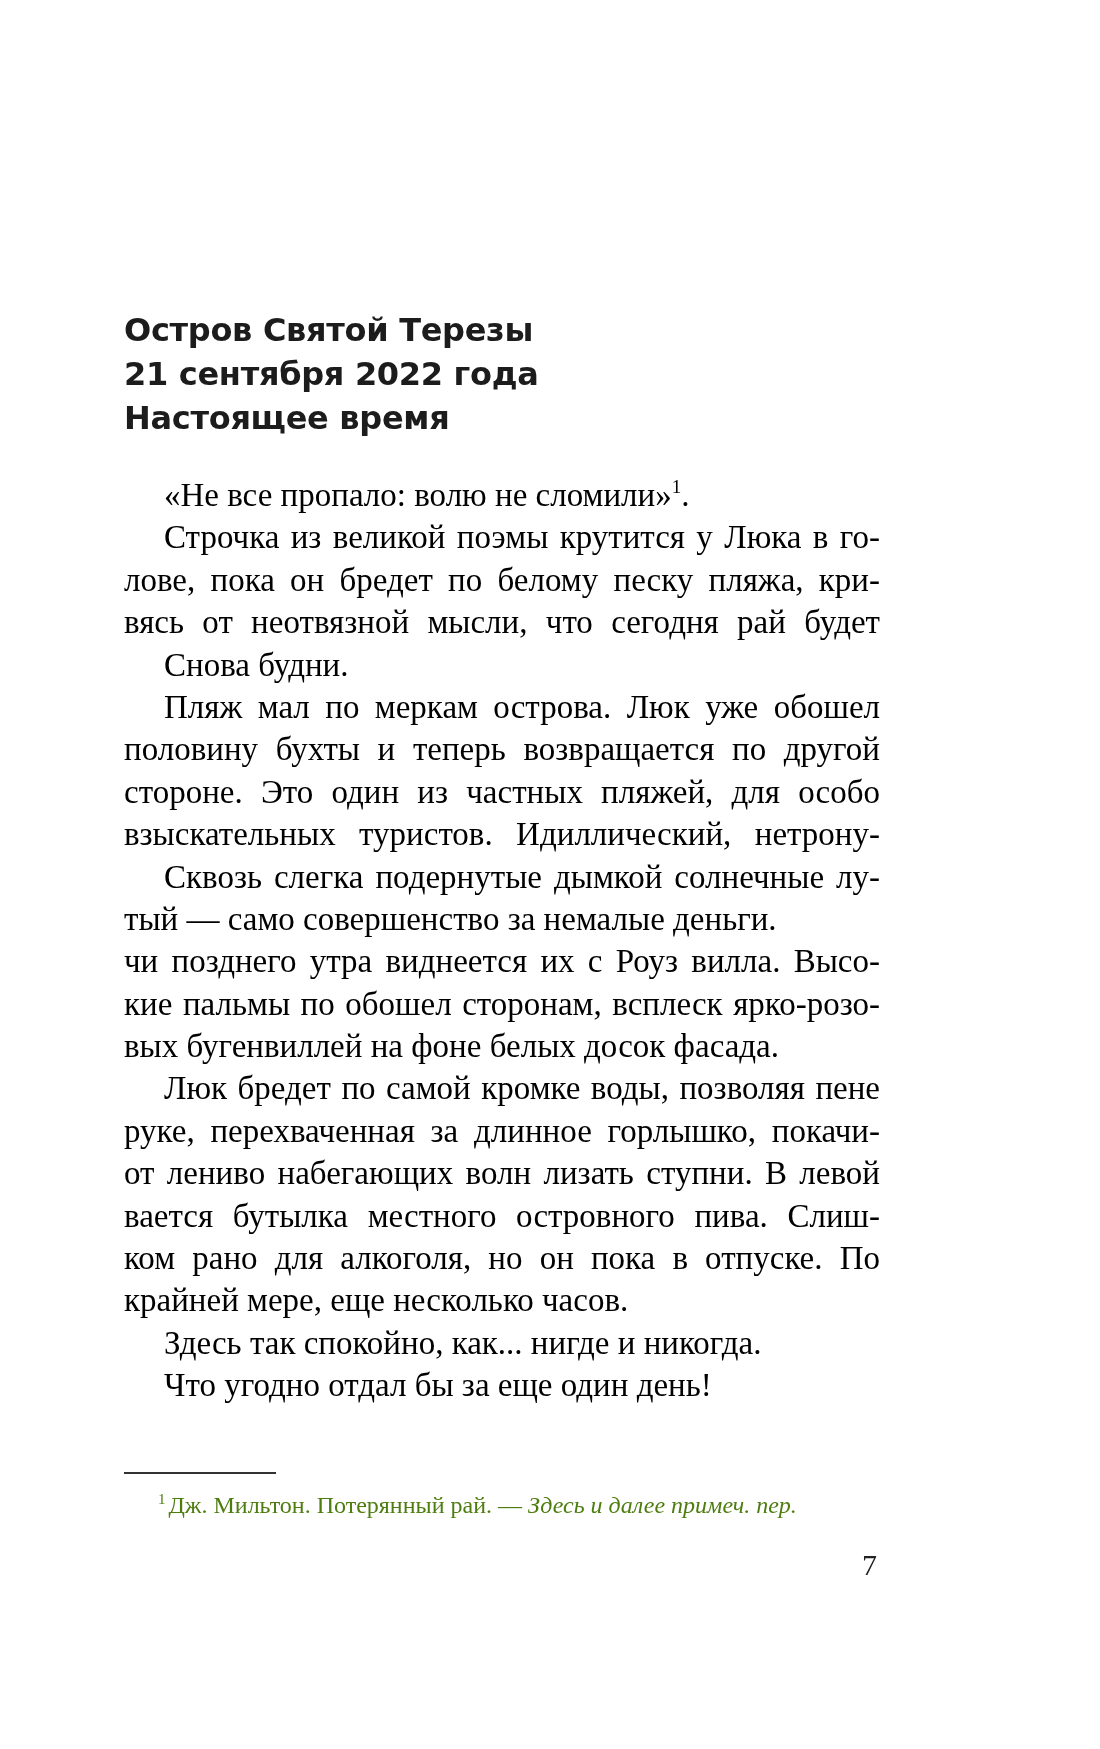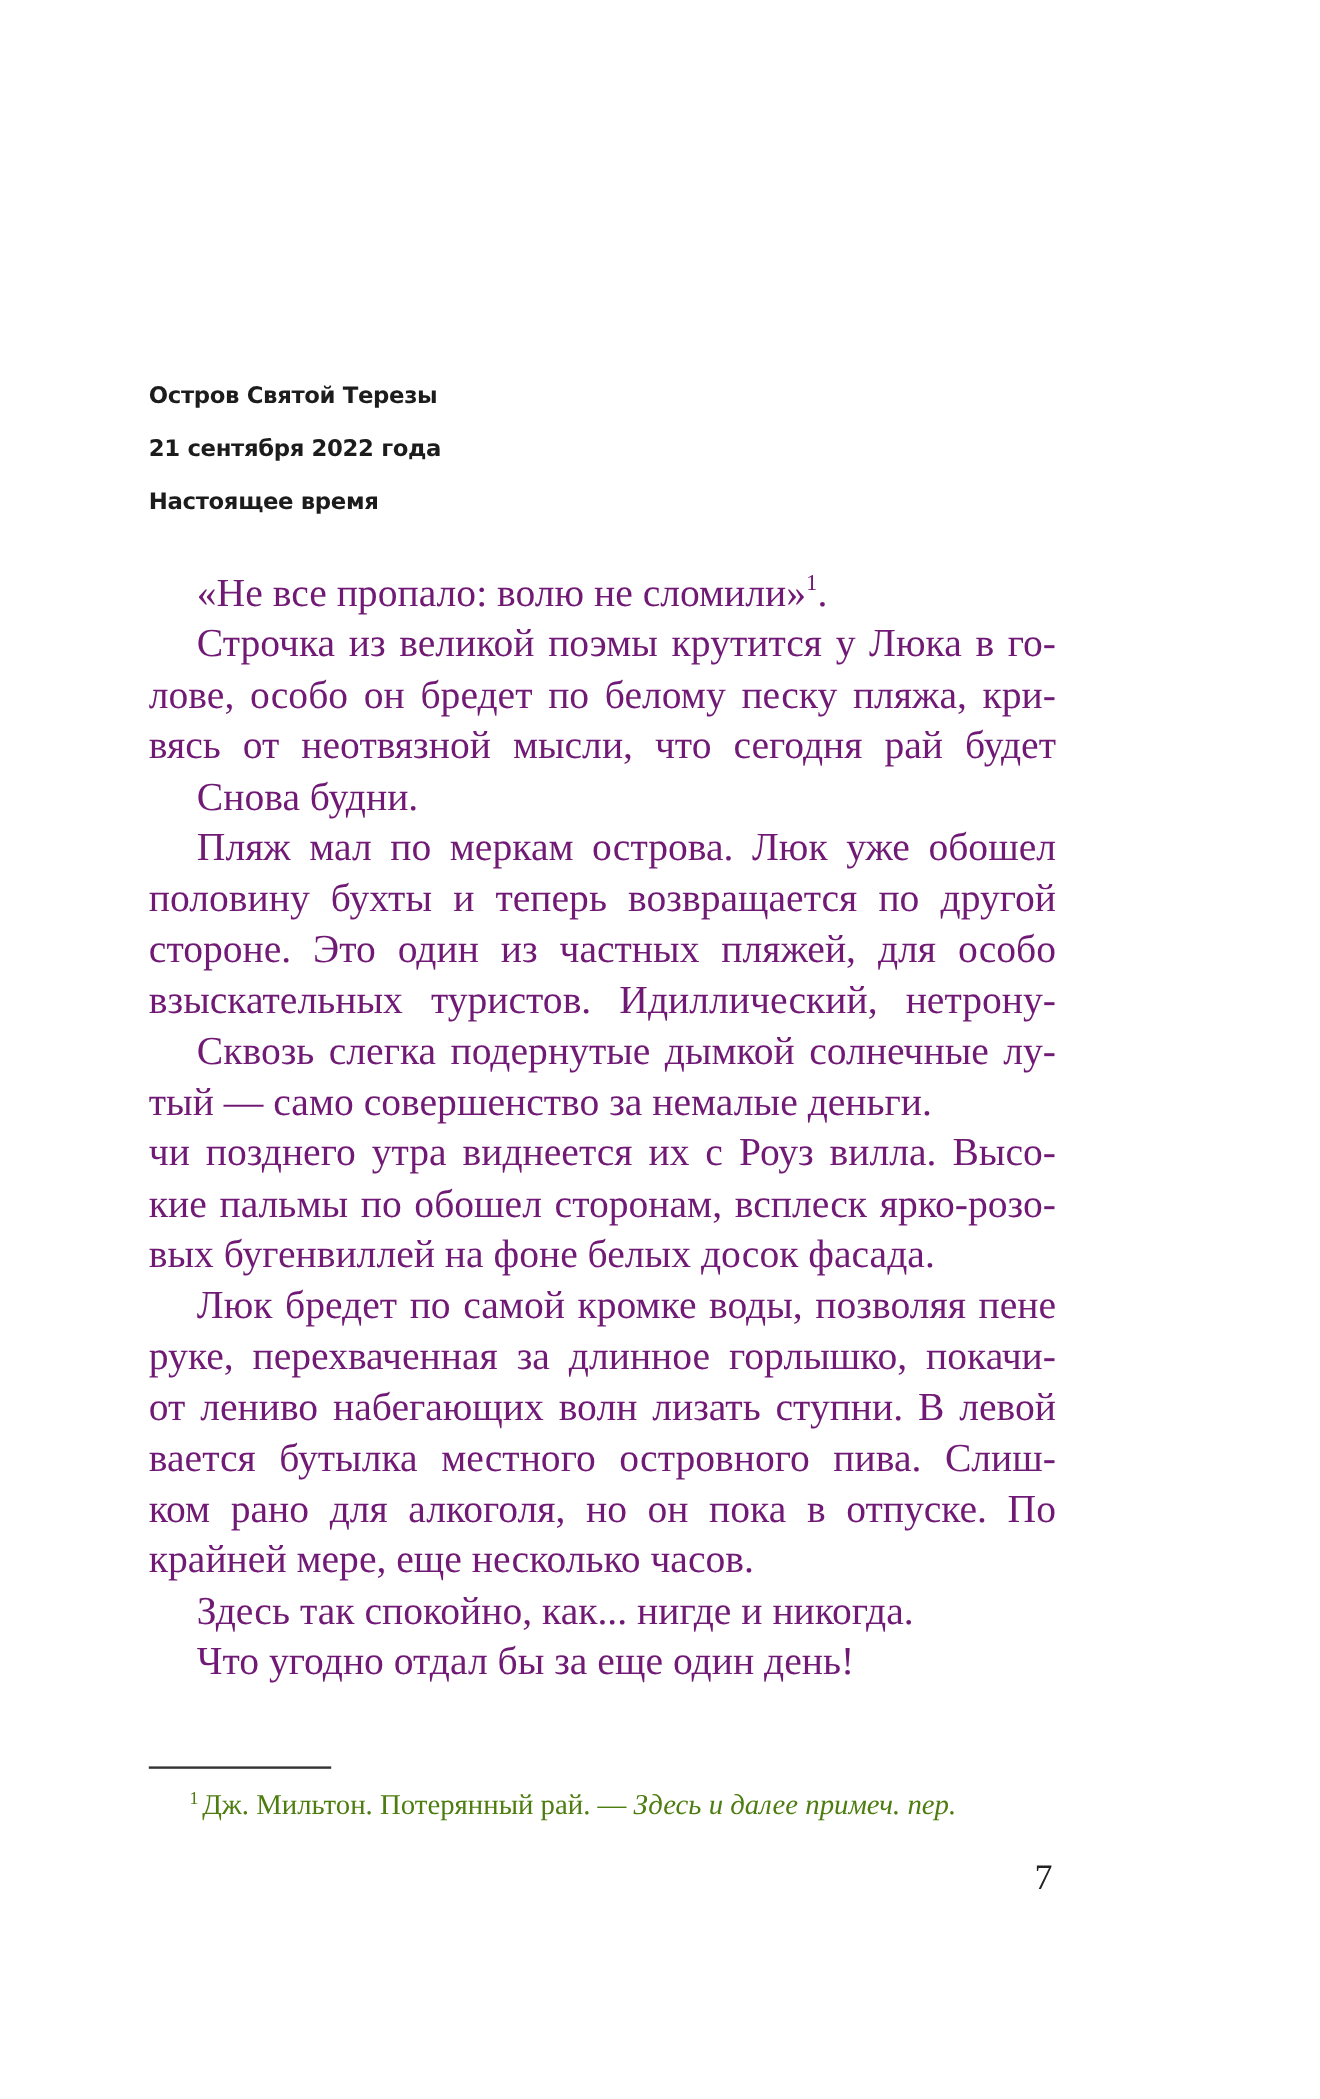--- a/index.html
+++ b/index.html
@@ -19,38 +19,38 @@
       left: 0; top: 0;
       width: 1100px; height: 1749px;
       background: #ffffff;
     }
     .heading-block {
       position: absolute;
       left: 124px;
       top: 308px;
       font-family: "DejaVu Sans", "Liberation Sans", sans-serif;
       font-weight: bold;
-      font-size: 19px;
+      font-size: 32px;
       line-height: 44px;
       color: #1c1c1c;
       letter-spacing: -0.3px;
     }
     .heading-line {
       display: block;
       white-space: nowrap;
     }
     .body-text {
       position: absolute;
       left: 124px;
       top: 474px;
       width: 756px;
       font-family: "Liberation Serif", "DejaVu Serif", serif;
       font-size: 33px;
       line-height: 42.4px;
-      color: #701a75;
+      color: #000000;
     }
     .line {
       display: block;
       white-space: nowrap;
       height: 42.4px;
       text-align: justify;
       text-align-last: justify;
     }
     .line.last {
       text-align-last: left;
@@ -107,21 +107,21 @@
 
   <div class="heading-block">
     <span class="heading-line">Остров Святой Терезы</span>
     <span class="heading-line">21 сентября 2022 года</span>
     <span class="heading-line">Настоящее время</span>
   </div>
 
   <div class="body-text">
     <span class="line indent last"><span>«Не все пропало: волю не сломили»</span><sup class="fn-mark">1</sup><span>.</span></span>
     <span class="line indent">Строчка из великой поэмы крутится у Люка в го-</span>
-    <span class="line">лове, особо он бредет по белому песку пляжа, кри-</span>
+    <span class="line">лове, пока он бредет по белому песку пляжа, кри-</span>
     <span class="line">вясь от неотвязной мысли, что сегодня рай будет</span>
     <span class="line indent last">Снова будни.</span>
     <span class="line indent">Пляж мал по меркам острова. Люк уже обошел</span>
     <span class="line">половину бухты и теперь возвращается по другой</span>
     <span class="line">стороне. Это один из частных пляжей, для особо</span>
     <span class="line">взыскательных туристов. Идиллический, нетрону-</span>
     <span class="line indent">Сквозь слегка подернутые дымкой солнечные лу-</span>
     <span class="line last">тый — само совершенство за немалые деньги.</span>
     <span class="line">чи позднего утра виднеется их с Роуз вилла. Высо-</span>
     <span class="line">кие пальмы по обошел сторонам, всплеск ярко-розо-</span>

